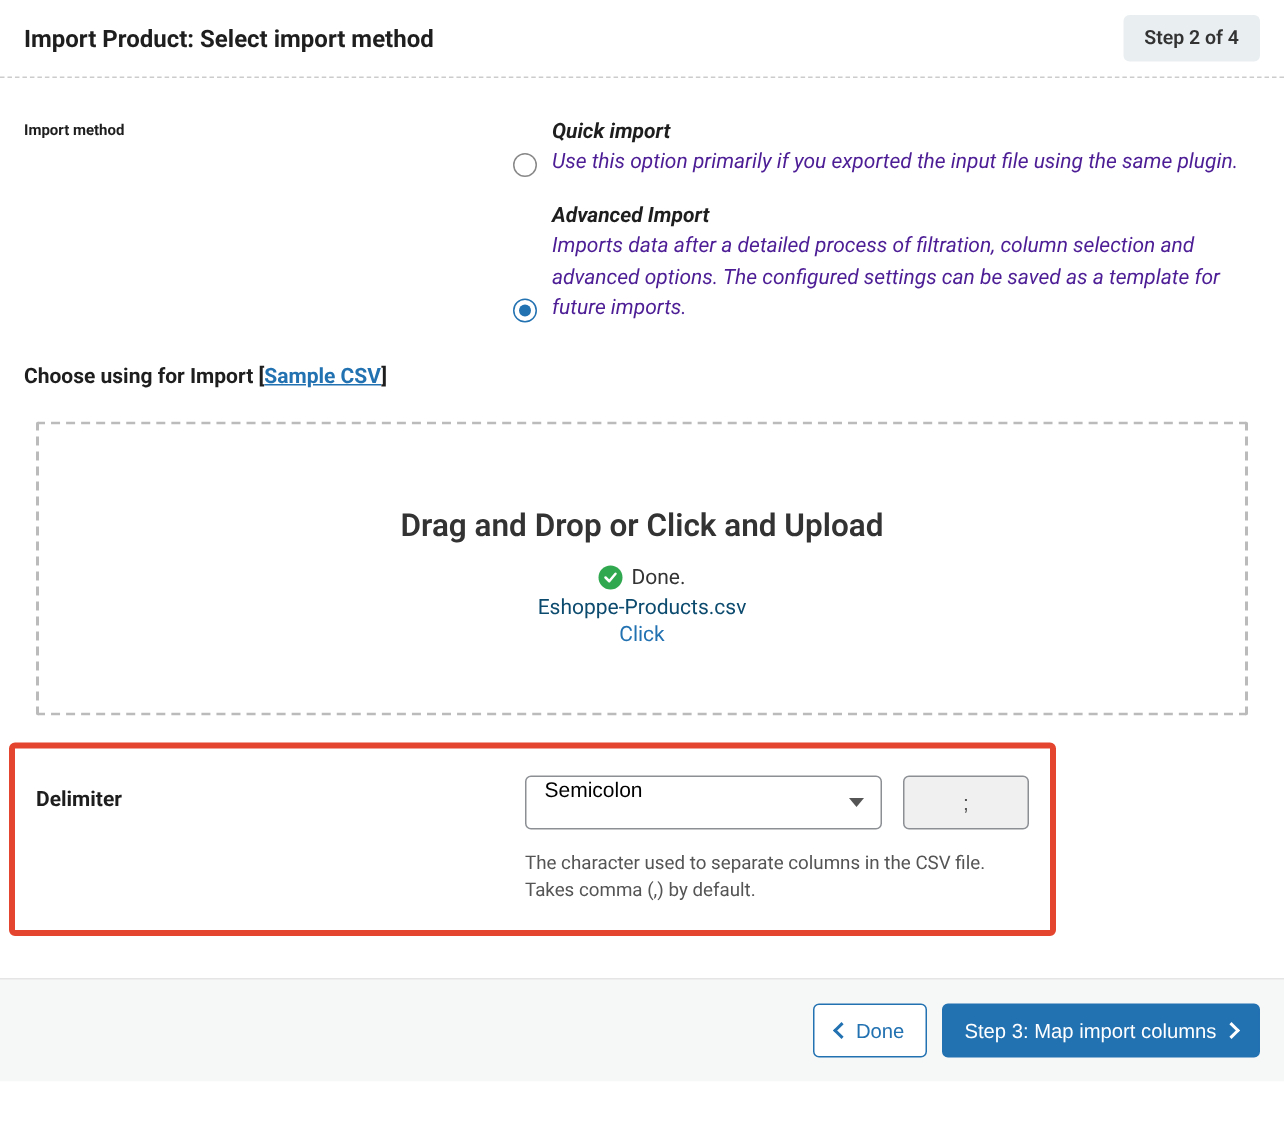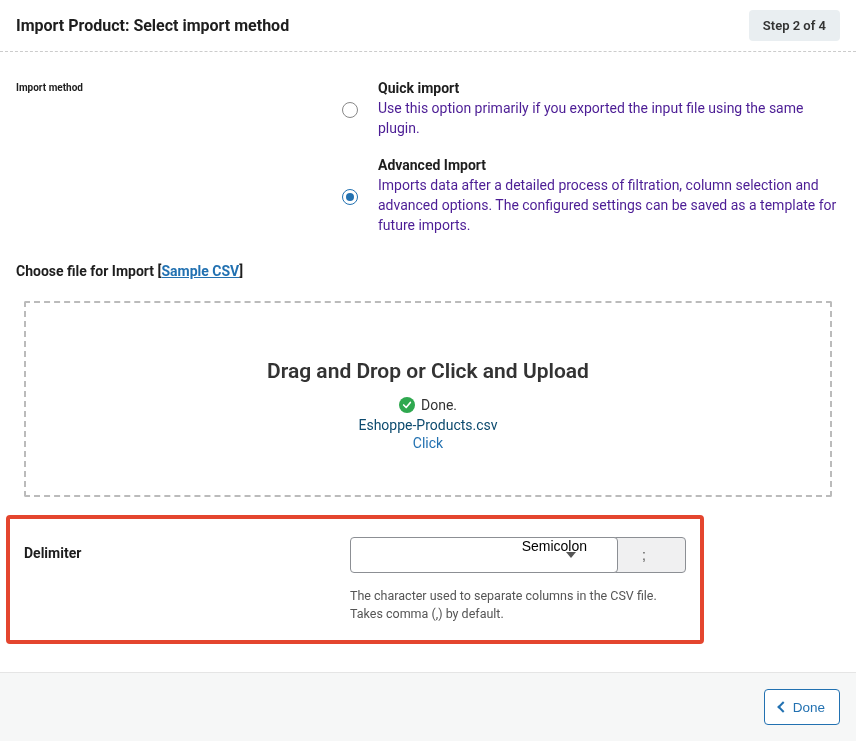--- a/index.html
+++ b/index.html
@@ -43,23 +43,24 @@
     flex-shrink: 0;
     font-weight: 700;
     font-size: 10px;
     padding-top: 2px;
   }
   .row-body {
     flex: 1;
   }
   .radio-option {
     display: flex;
-    align-items: center;
-    gap: 20px;
+    align-items: flex-end;
+    gap: 10px;
     margin-bottom: 18px;
+    font-style: italic;
   }
   .radio-option:last-child { margin-bottom: 0; }
   .radio-custom {
     width: 16px;
     height: 16px;
     border: 1px solid #888;
     border-radius: 50%;
     flex-shrink: 0;
     margin-top: 2px;
     position: relative;
@@ -155,30 +156,29 @@
     font-size: 14px;
     padding-top: 8px;
   }
   .delim-body { flex: 1; }
   .delim-controls {
     display: flex;
     gap: 14px;
     margin-bottom: 14px;
   }
   .delim-select {
-    width: 268px;
+    width: 238px;
     height: 36px;
     border: 1px solid #8c8f94;
     border-radius: 4px;
     background: #fff;
     padding: 0 30px 18px 12px;
     font-size: 14px;
     appearance: none;
     position: relative;
-    text-align: right;
   }
   .select-wrap {
     position: relative;
     width: 238px;
   }
   .select-wrap::after {
     content: "";
     position: absolute;
     right: 12px;
     top: 15px;
@@ -274,21 +274,21 @@
         <div class="radio-custom selected"></div>
         <div class="radio-text">
           <div class="radio-title">Advanced Import</div>
           <div class="radio-desc">Imports data after a detailed process of filtration, column selection and advanced options. The configured settings can be saved as a template for future imports.</div>
         </div>
       </div>
     </div>
   </div>
 
   <div class="file-section-label">
-    <span>Choose file for Import [</span><a href="#" class="sample-link">Sample CSV</a><span>]</span>
+    <span>Choose using for Import [</span><a href="#" class="sample-link">Sample CSV</a><span>]</span>
   </div>
 
   <div class="dropzone">
     <div class="dropzone-title">Drag and Drop or Click and Upload</div>
     <div class="done-line">
       <span class="check-icon">
         <svg viewBox="0 0 12 12">
             <path d="M2 6 L5 9 L10 3" stroke="#fff" stroke-width="2" fill="none" stroke-linecap="round" stroke-linejoin="round"></path>
           </svg>
       </span>
@@ -315,13 +315,17 @@
     </div>
   </div>
 
 </div>
 
 <div class="footer">
   <button class="btn btn-back">
     <span class="chevron chevron-left"></span>
     <span>Done</span>
   </button>
+  <button class="btn btn-next">
+    <span>Step 3: Map import columns</span>
+    <span class="chevron chevron-right"></span>
+  </button>
 </div>
 
 </body></html>

